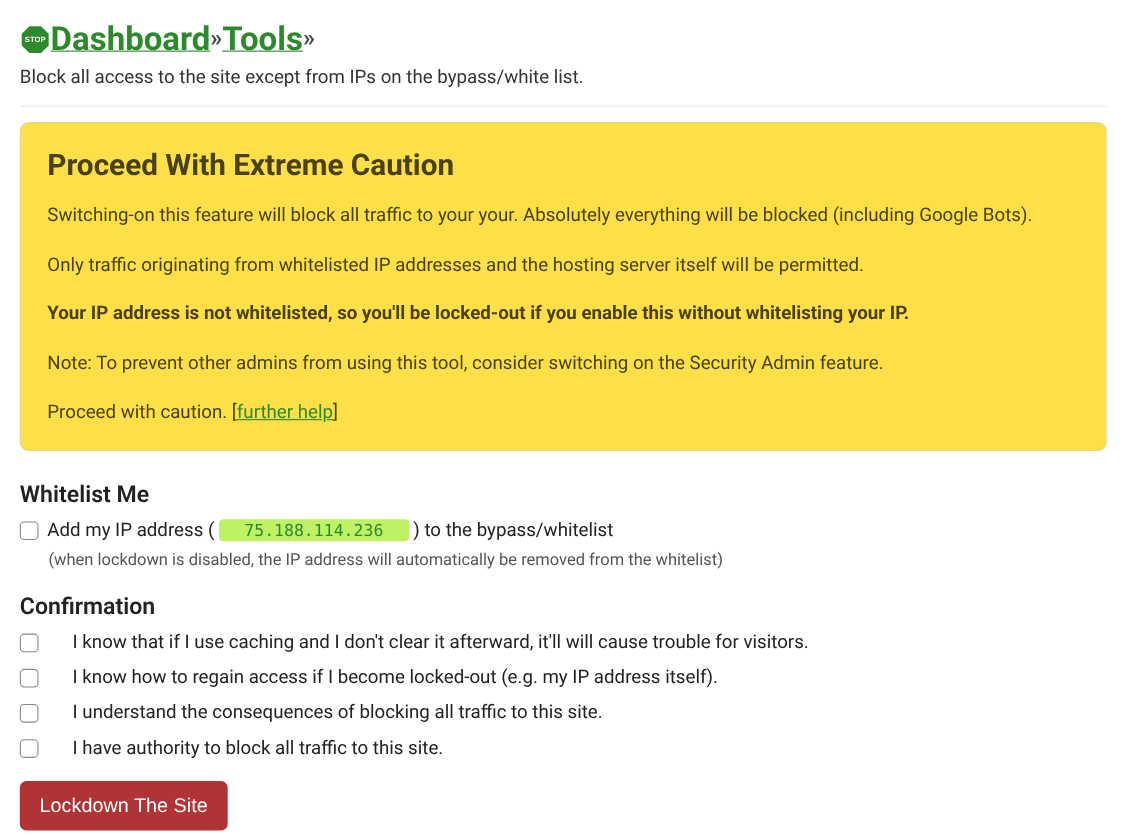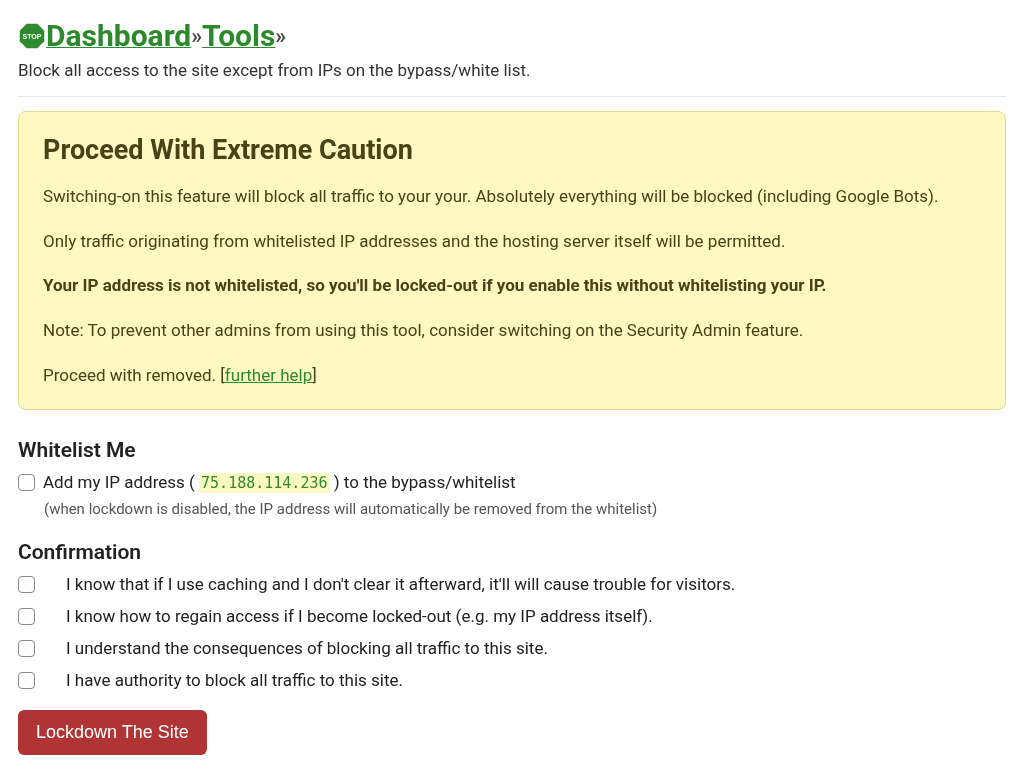--- a/index.html
+++ b/index.html
@@ -43,21 +43,21 @@
       font-size: 17px;
       color: #333;
       margin-bottom: 16px;
     }
     .hr {
       border: none;
       border-top: 1px solid #e8e8e8;
       margin-bottom: 14px;
     }
     .warning-panel {
-      background: #fef9c3;
+      background: #fde047;
       border: 1px solid #e7d68a;
       border-radius: 8px;
       padding: 22px 24px;
       margin-bottom: 28px;
     }
     .warning-title {
       font-size: 27px;
       font-weight: 700;
       color: #4a4116;
       margin-bottom: 18px;
@@ -98,23 +98,23 @@
       height: 17px;
       border: 1.5px solid #888;
       border-radius: 4px;
       background: #fff;
       margin-top: 2px;
       flex-shrink: 0;
       cursor: pointer;
     }
     .code-pill {
       font-family: ui-monospace, Menlo, Consolas, monospace;
-      background: #fef9c3;
+      background: #bef264;
       color: #2c8a2c;
-      padding: 1px 2px;
+      padding: 1px 23px;
       border-radius: 4px;
       font-size: 15px;
     }
     .sub-note {
       font-size: 15px;
       color: #555;
       margin-left: 26px;
       margin-bottom: 22px;
     }
     .confirmation .field-row {
@@ -156,21 +156,21 @@
 
 <hr class="hr">
 
 <div class="warning-panel">
   <h2 class="warning-title">Proceed With Extreme Caution</h2>
   <p>Switching-on this feature will block all traffic to your your. Absolutely everything will be blocked (including Google Bots).</p>
   <p>Only traffic originating from whitelisted IP addresses and the hosting server itself will be permitted.</p>
   <p class="bold">Your IP address is not whitelisted, so you'll be locked-out if you enable this without whitelisting your IP.</p>
   <p>Note: To prevent other admins from using this tool, consider switching on the Security Admin feature.</p>
   <p>
-    <span>Proceed with removed. [</span><span class="help-link">further help</span><span>]</span>
+    <span>Proceed with caution. [</span><span class="help-link">further help</span><span>]</span>
   </p>
 </div>
 
 <h3 class="section-title">Whitelist Me</h3>
 <div class="field-row">
   <span class="checkbox"></span>
   <label>
     <span>Add my IP address ( </span><span class="code-pill">75.188.114.236</span><span> ) to the bypass/whitelist</span>
   </label>
 </div>

